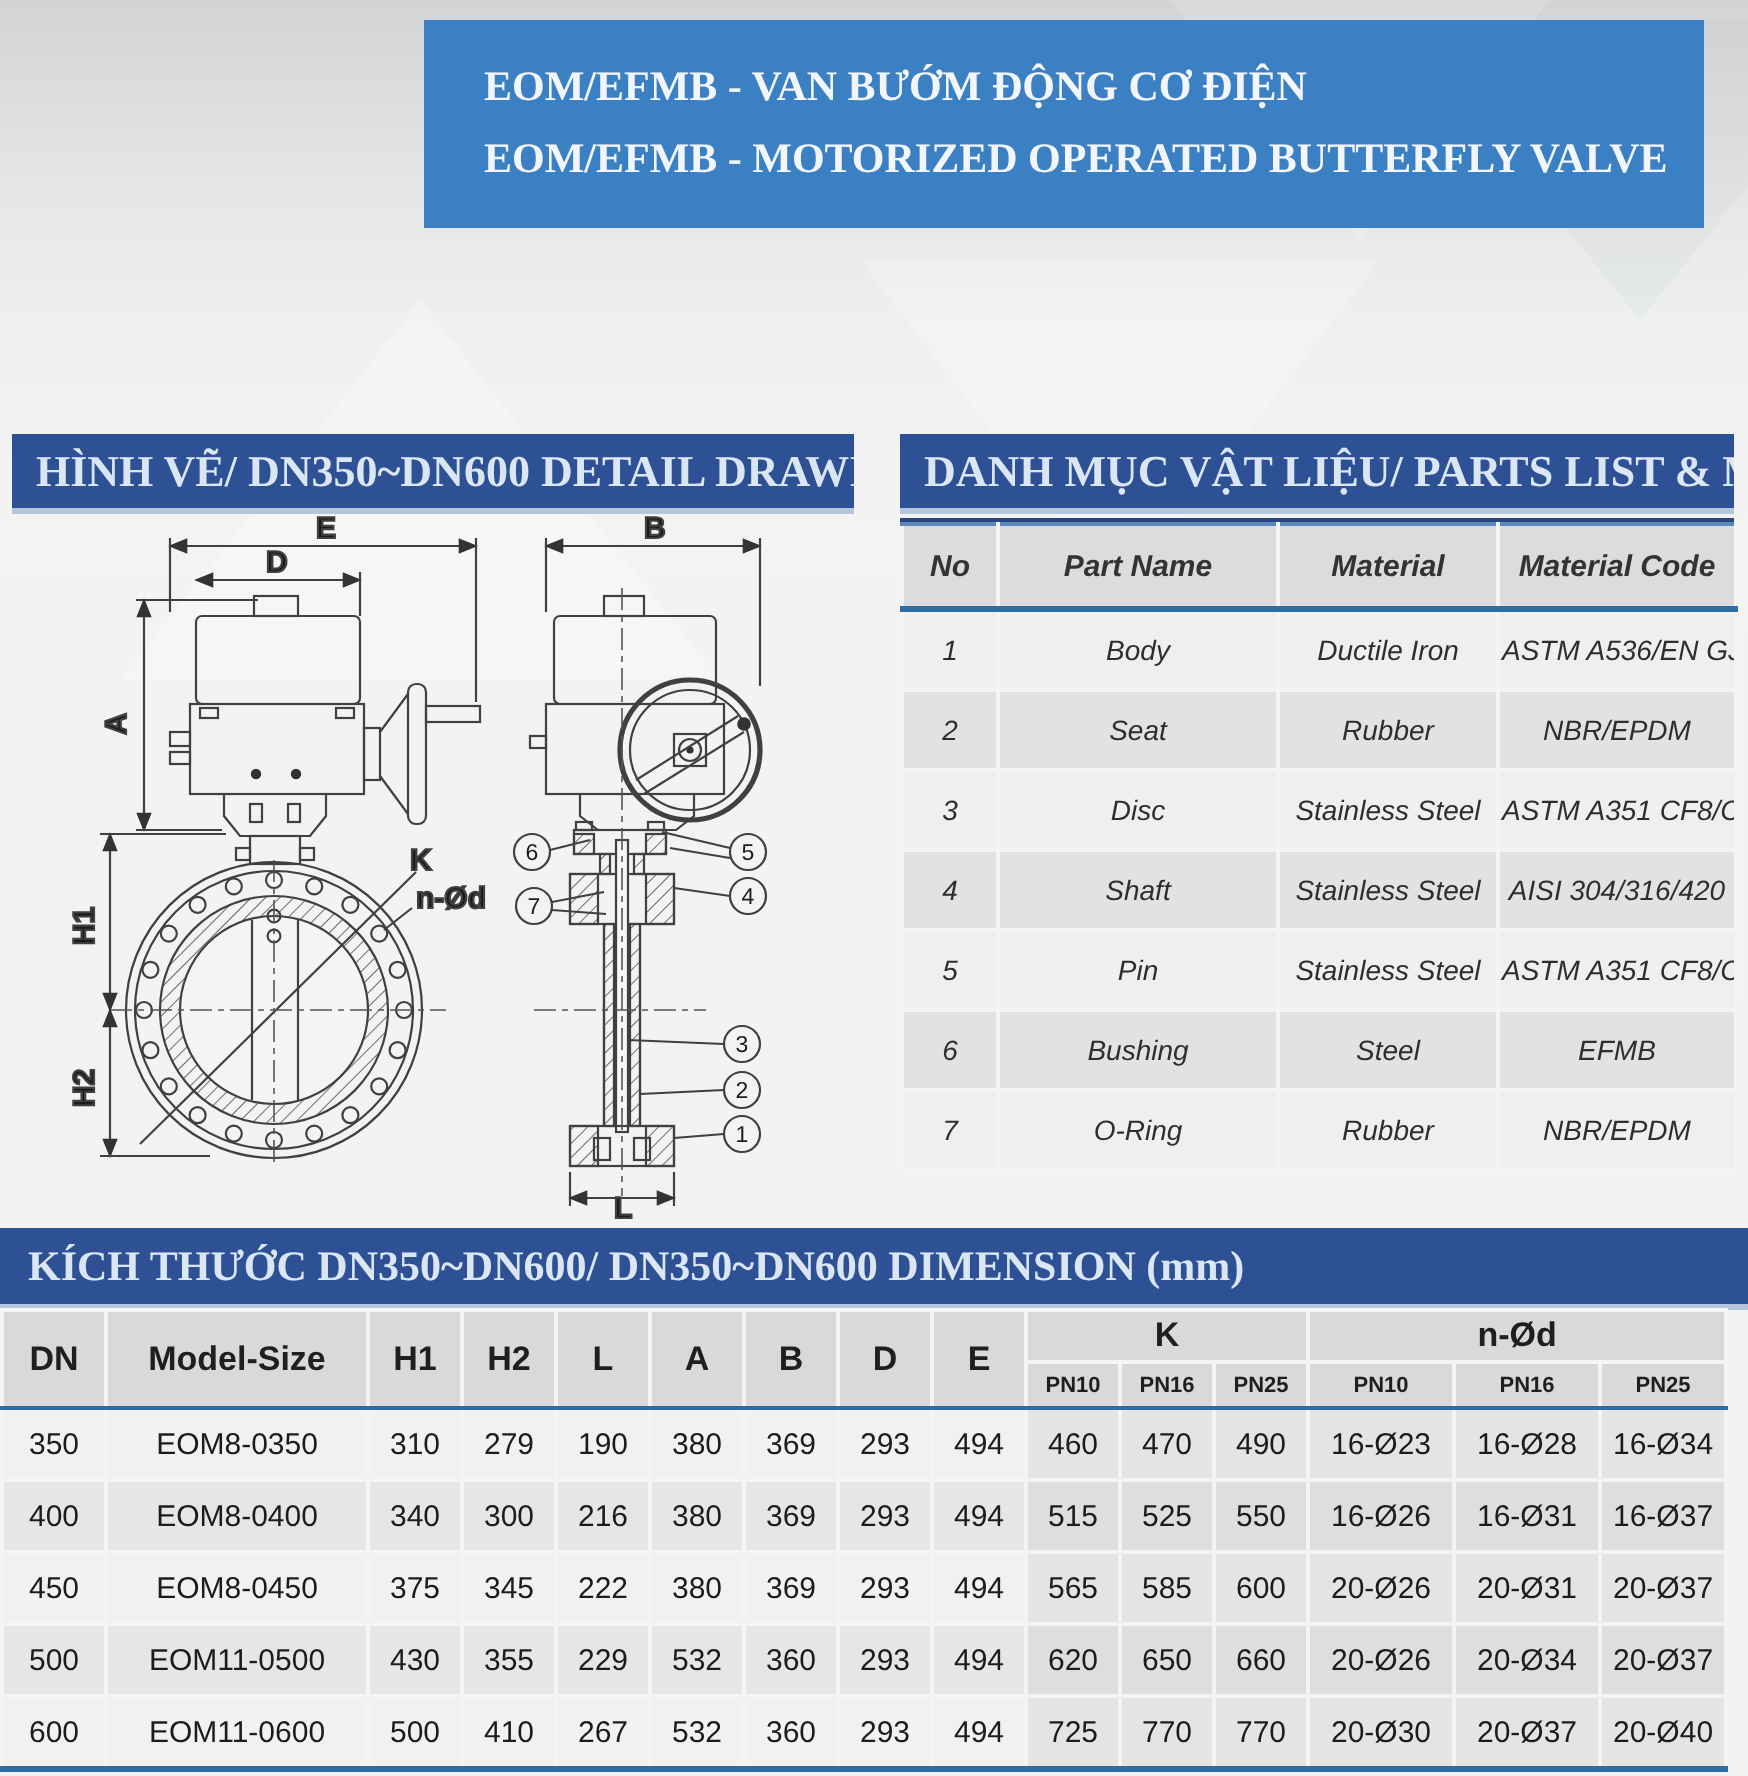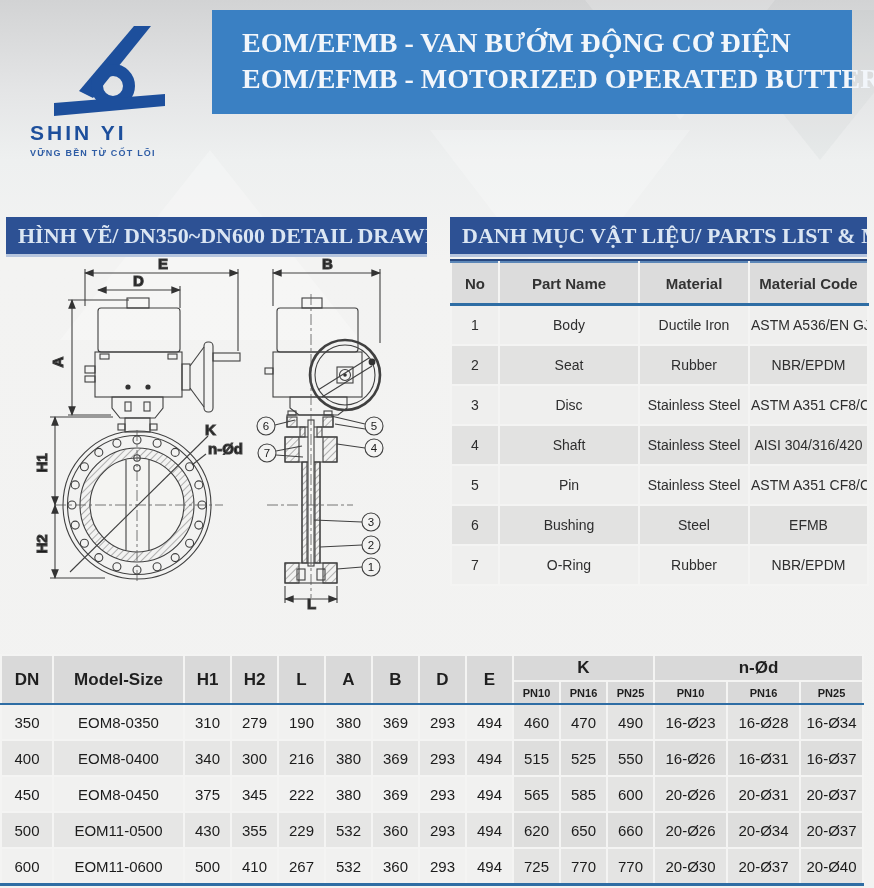--- a/index.html
+++ b/index.html
@@ -28,21 +28,21 @@
   .logo svg{display:block;margin-left:18px;}
   .brand{font-size:21px;font-weight:bold;letter-spacing:3px;color:#1d4f9c;margin:3px 0 0 14px;}
   .tagline{font-size:9px;letter-spacing:1.2px;color:#2f5da5;margin:3px 0 0 14px;font-weight:bold;}
   .banner{
     position:absolute;left:212px;top:10px;width:640px;height:104px;
     background:#3a80c3;
     box-sizing:border-box;padding:15px 0 0 30px;
     font-family:"Liberation Serif","DejaVu Serif",serif;
     font-weight:bold;color:#f2f6fb;
   }
-  .banner .l1,.banner .l2{font-size:28px;line-height:36px;white-space:nowrap;}
+  .banner .l1,.banner .l2{font-size:21px;line-height:36px;white-space:nowrap;}
 
   
   .barhead{
     position:absolute;height:37px;background:#2d5194;
     border-bottom:3px solid #b6c5de;
     box-sizing:content-box;
     font-family:"Liberation Serif","DejaVu Serif",serif;
     font-weight:bold;color:#dbe6f3;font-size:22px;line-height:37px;
     padding-left:12px;white-space:nowrap;overflow:hidden;
   }
@@ -50,21 +50,21 @@
   .barhead.right{left:450px;top:217px;width:405px;}
   .barhead.dim{left:0;top:614px;width:860px;font-size:21px;height:38px;line-height:38px;padding-left:14px;}
 
   
   .drawing{position:absolute;left:5px;top:258px;width:430px;height:352px;}
   .drawing svg{display:block;}
 
   
   .parts{position:absolute;left:450px;top:259px;width:417px;border-top:2px solid #27477f;}
   table{border-collapse:collapse;table-layout:fixed;}
-  .parts table{width:417px;font-size:14px;border-bottom:2px solid #2e6da4;}
+  .parts table{width:417px;font-size:14px;border-bottom:2px solid #2e6da4;font-style:italic;}
   .parts th,.parts td{border:2px solid #f4f4f3;text-align:center;vertical-align:middle;overflow:hidden;white-space:nowrap;}
   .parts th{background:#dcdcdc;height:38px;font-size:15px;color:#333;border-bottom:3px solid #2e6da4;border-top:2px solid #5c87b8;}
   .parts td{height:36px;background:#efefee;color:#2e2e2e;}
   .parts tr.alt td{background:#e2e2e1;}
 
   
   .dims{position:absolute;left:0;top:654px;width:874px;}
   .dims table{width:760px;font-size:15px;border-bottom:3px solid #2e6da4;}
   .dims th,.dims td{border:2px solid #f4f4f3;text-align:center;vertical-align:middle;overflow:hidden;white-space:nowrap;}
   .dims thead th{background:#d9d9d9;color:#1f1f1f;}
@@ -83,29 +83,20 @@
 </style>
 </head>
 <body>
 
 <div class="page">
   <div class="wm t1"></div>
   <div class="wm t2"></div>
   <div class="wm t3"></div>
   <div class="wm t4"></div>
 
-  <div class="logo">
-    <svg width="150" height="92" viewBox="0 0 150 92">
-      <polygon points="100,0 117,0 59,72 45,65" fill="#1d4f9c"></polygon>
-      <circle cx="79" cy="60" r="16" fill="none" stroke="#1d4f9c" stroke-width="12"></circle>
-      <polygon points="20,77 131,68 131,80 20,90" fill="#1d4f9c"></polygon>
-    </svg>
-    <div class="brand">SHIN YI</div>
-    <div class="tagline">VỮNG BỀN TỪ CỐT LÕI</div>
-  </div>
 
   <div class="banner">
     <div class="l1">EOM/EFMB - VAN BƯỚM ĐỘNG CƠ ĐIỆN</div>
     <div class="l2">EOM/EFMB - MOTORIZED OPERATED BUTTERFLY VALVE</div>
   </div>
 
   <div class="barhead left">HÌNH VẼ/ DN350~DN600 DETAIL DRAWING</div>
   <div class="barhead right">DANH MỤC VẬT LIỆU/ PARTS LIST &amp; MATERIAL</div>
 
   <div class="drawing">
@@ -346,20 +337,21 @@
           <tr>
             <td>7</td>
             <td>O-Ring</td>
             <td>Rubber</td>
             <td>NBR/EPDM</td>
           </tr>
         </tbody>
     </table>
   </div>
 
+  <div class="barhead dim">KÍCH THƯỚC DN350~DN600/ DN350~DN600 DIMENSION (mm)</div>
 
   <div class="dims">
     <table>
       <colgroup>
         <col style="width:52px">
           <col style="width:131px">
           <col style="width:47px">
           <col style="width:47px">
         <col style="width:47px">
           <col style="width:47px">

